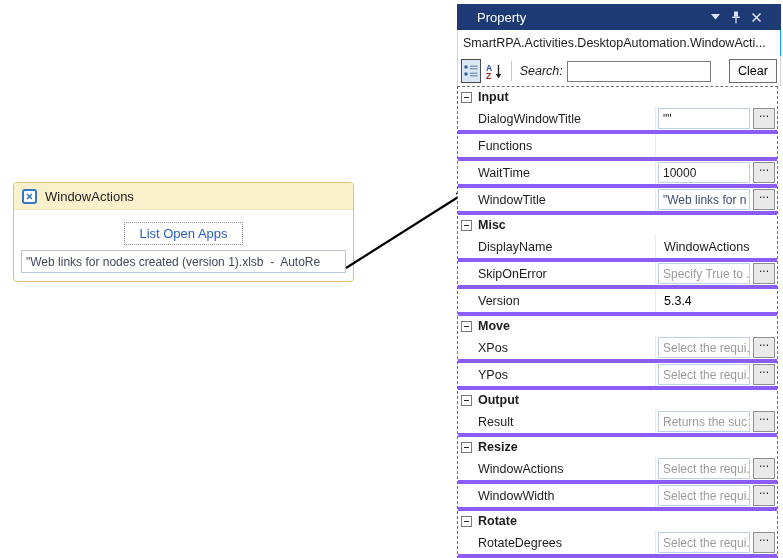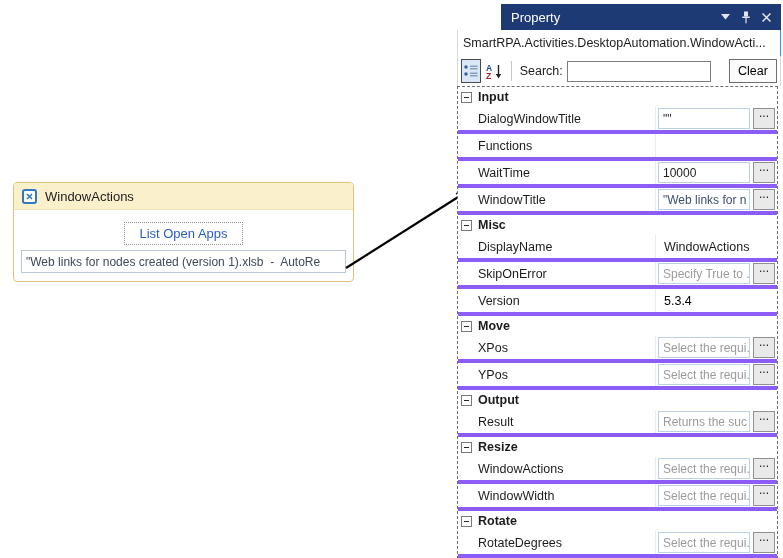--- a/index.html
+++ b/index.html
@@ -19,33 +19,33 @@
   .act-field{margin:5px 7px 0;height:23px;border:1px solid #b9c7d8;
             display:flex;align-items:center;padding:0 4px;font-size:12px;
             color:#3f4a5a;white-space:pre;overflow:hidden;}
 
   
   .arrow{position:absolute;left:0;top:0;width:783px;height:558px;pointer-events:none;}
 
   
   .panel{position:absolute;left:457px;top:4px;width:324px;height:554px;background:#fff;}
   .titlebar{height:26px;background:#1e3a74;color:#fff;display:flex;align-items:center;
-            padding:0 10px;font-size:13px;margin-left:44px;}
+            padding:0 20px;font-size:13px;}
   .tb-icons{margin-left:auto;display:flex;align-items:center;gap:11px;}
   .tb-icons span{display:flex;align-items:center;cursor:pointer;}
   .classname{height:26px;display:flex;align-items:center;padding:0 5px;
              font-size:12.5px;white-space:nowrap;overflow:hidden;
              border-left:1px solid #d6d6d6;border-right:1px solid #0ea5e9;}
   .toolbar{height:30px;display:flex;align-items:center;gap:4px;padding:0 3px;
            border-left:1px solid #d6d6d6;border-right:1px solid #d6d6d6;}
   .cat-btn{width:25px;height:24px;border:1px solid #4a4a4a;background:#d9e6f5;
            display:flex;align-items:center;justify-content:center;cursor:pointer;}
   .az-btn{width:23px;height:24px;display:flex;align-items:center;justify-content:center;cursor:pointer;}
   .sep{width:1px;height:20px;background:#c6c6c6;margin:0 4px;}
-  .search-label{font-size:12.5px;}
+  .search-label{font-size:12.5px;font-style:italic;}
   .search-input{width:144px;height:21px;border:1px solid #7c7c7c;font-size:12px;
                 padding:0 3px;outline:none;font-family:inherit;}
   .clear-btn{margin-left:14px;width:58px;height:24px;border:1px solid #6e6e6e;
              background:#fbfbfb;font-size:12.5px;font-family:inherit;cursor:pointer;}
 
   
   .grid{position:absolute;left:0;top:82px;width:321px;height:478px;
         border:1px dashed #6f6f6f;background:#fff;overflow:hidden;}
   .cat-row{height:20px;display:flex;align-items:center;gap:6px;padding-left:3px;
            font-weight:bold;font-size:12.5px;text-align:center;}

